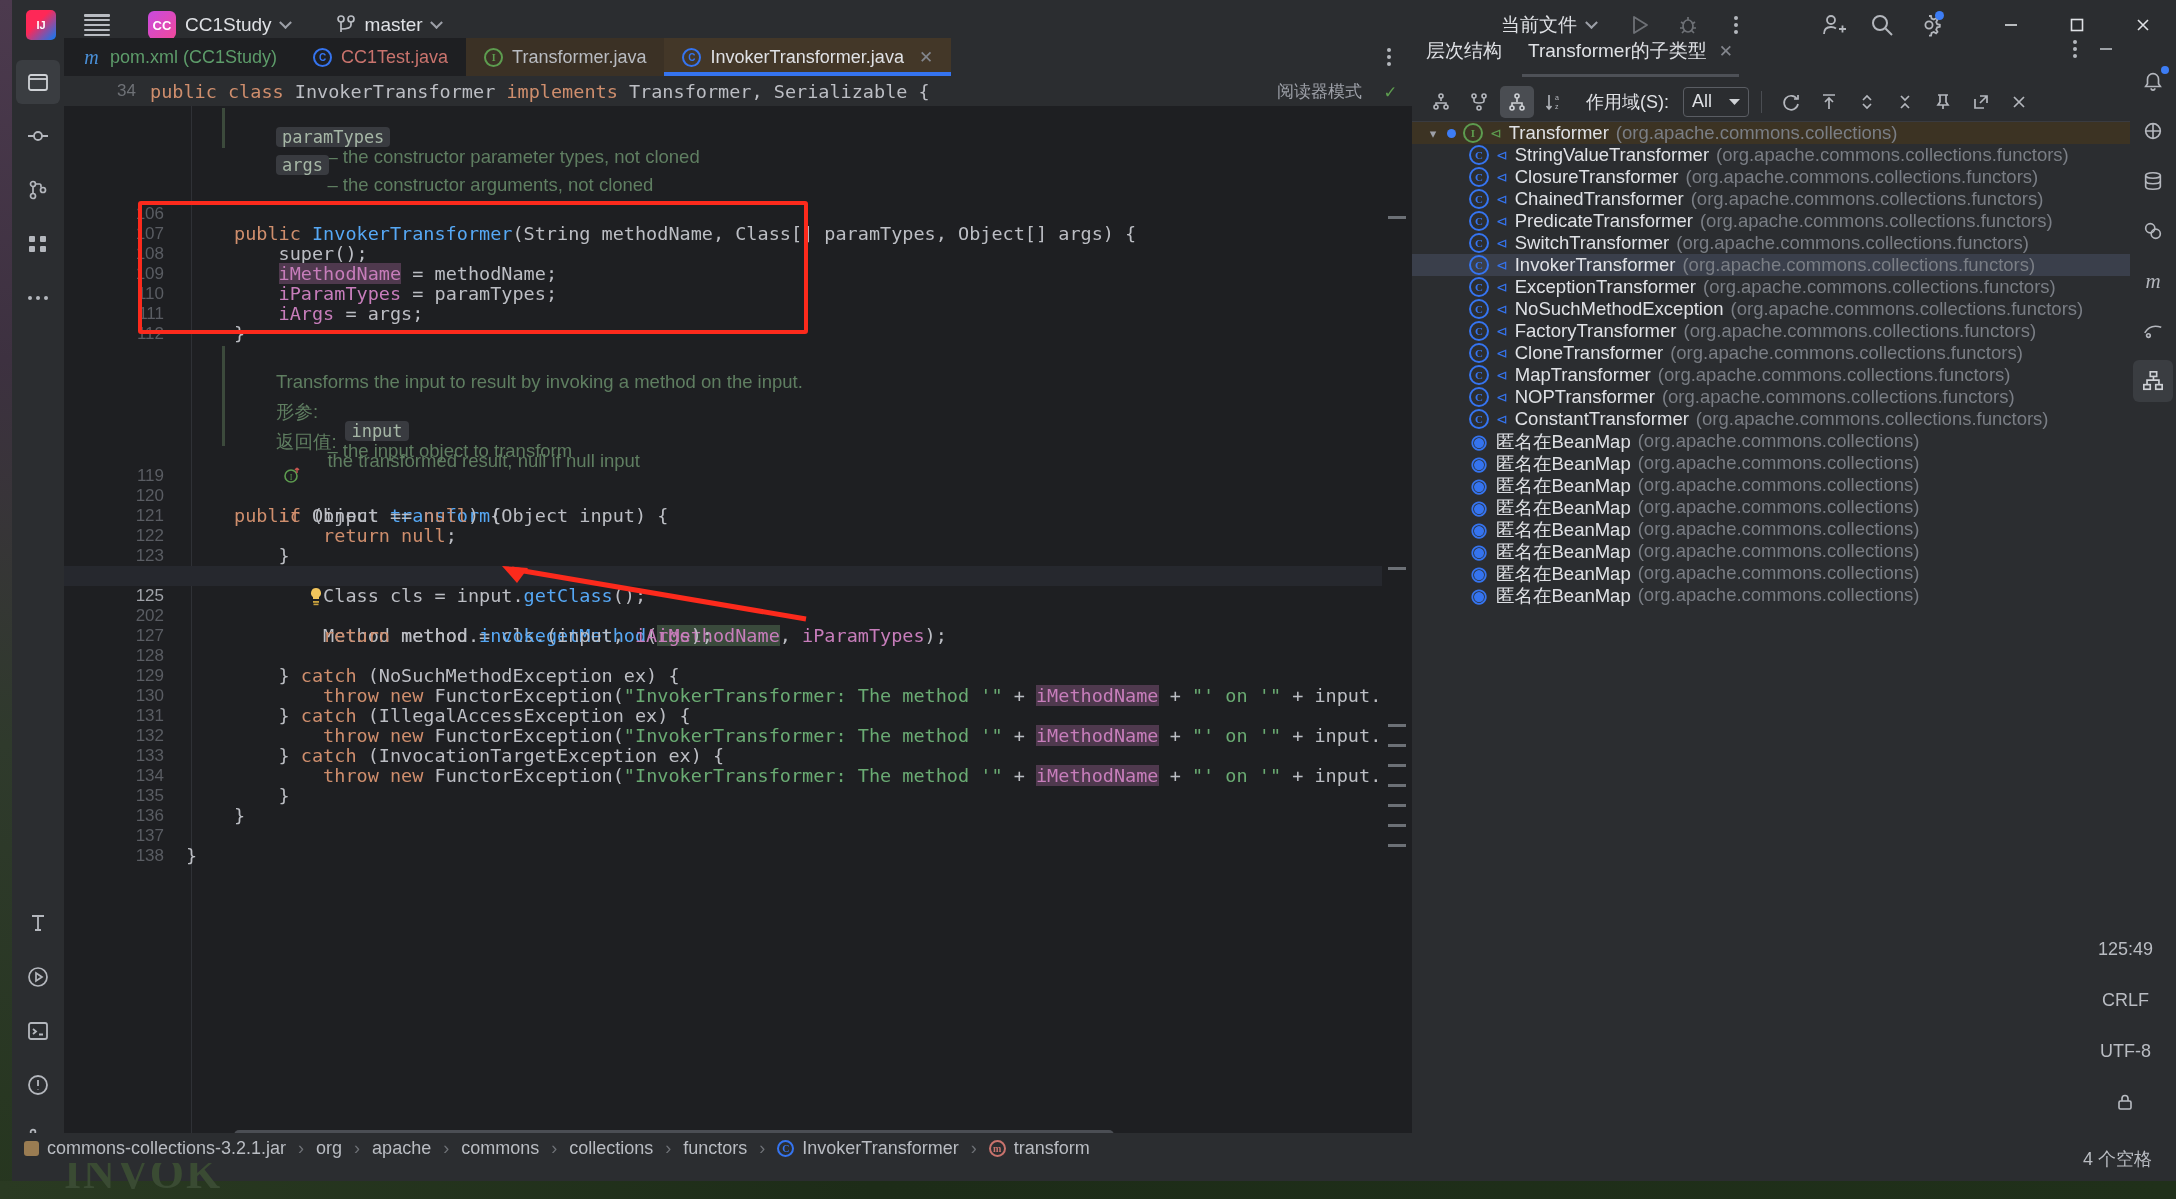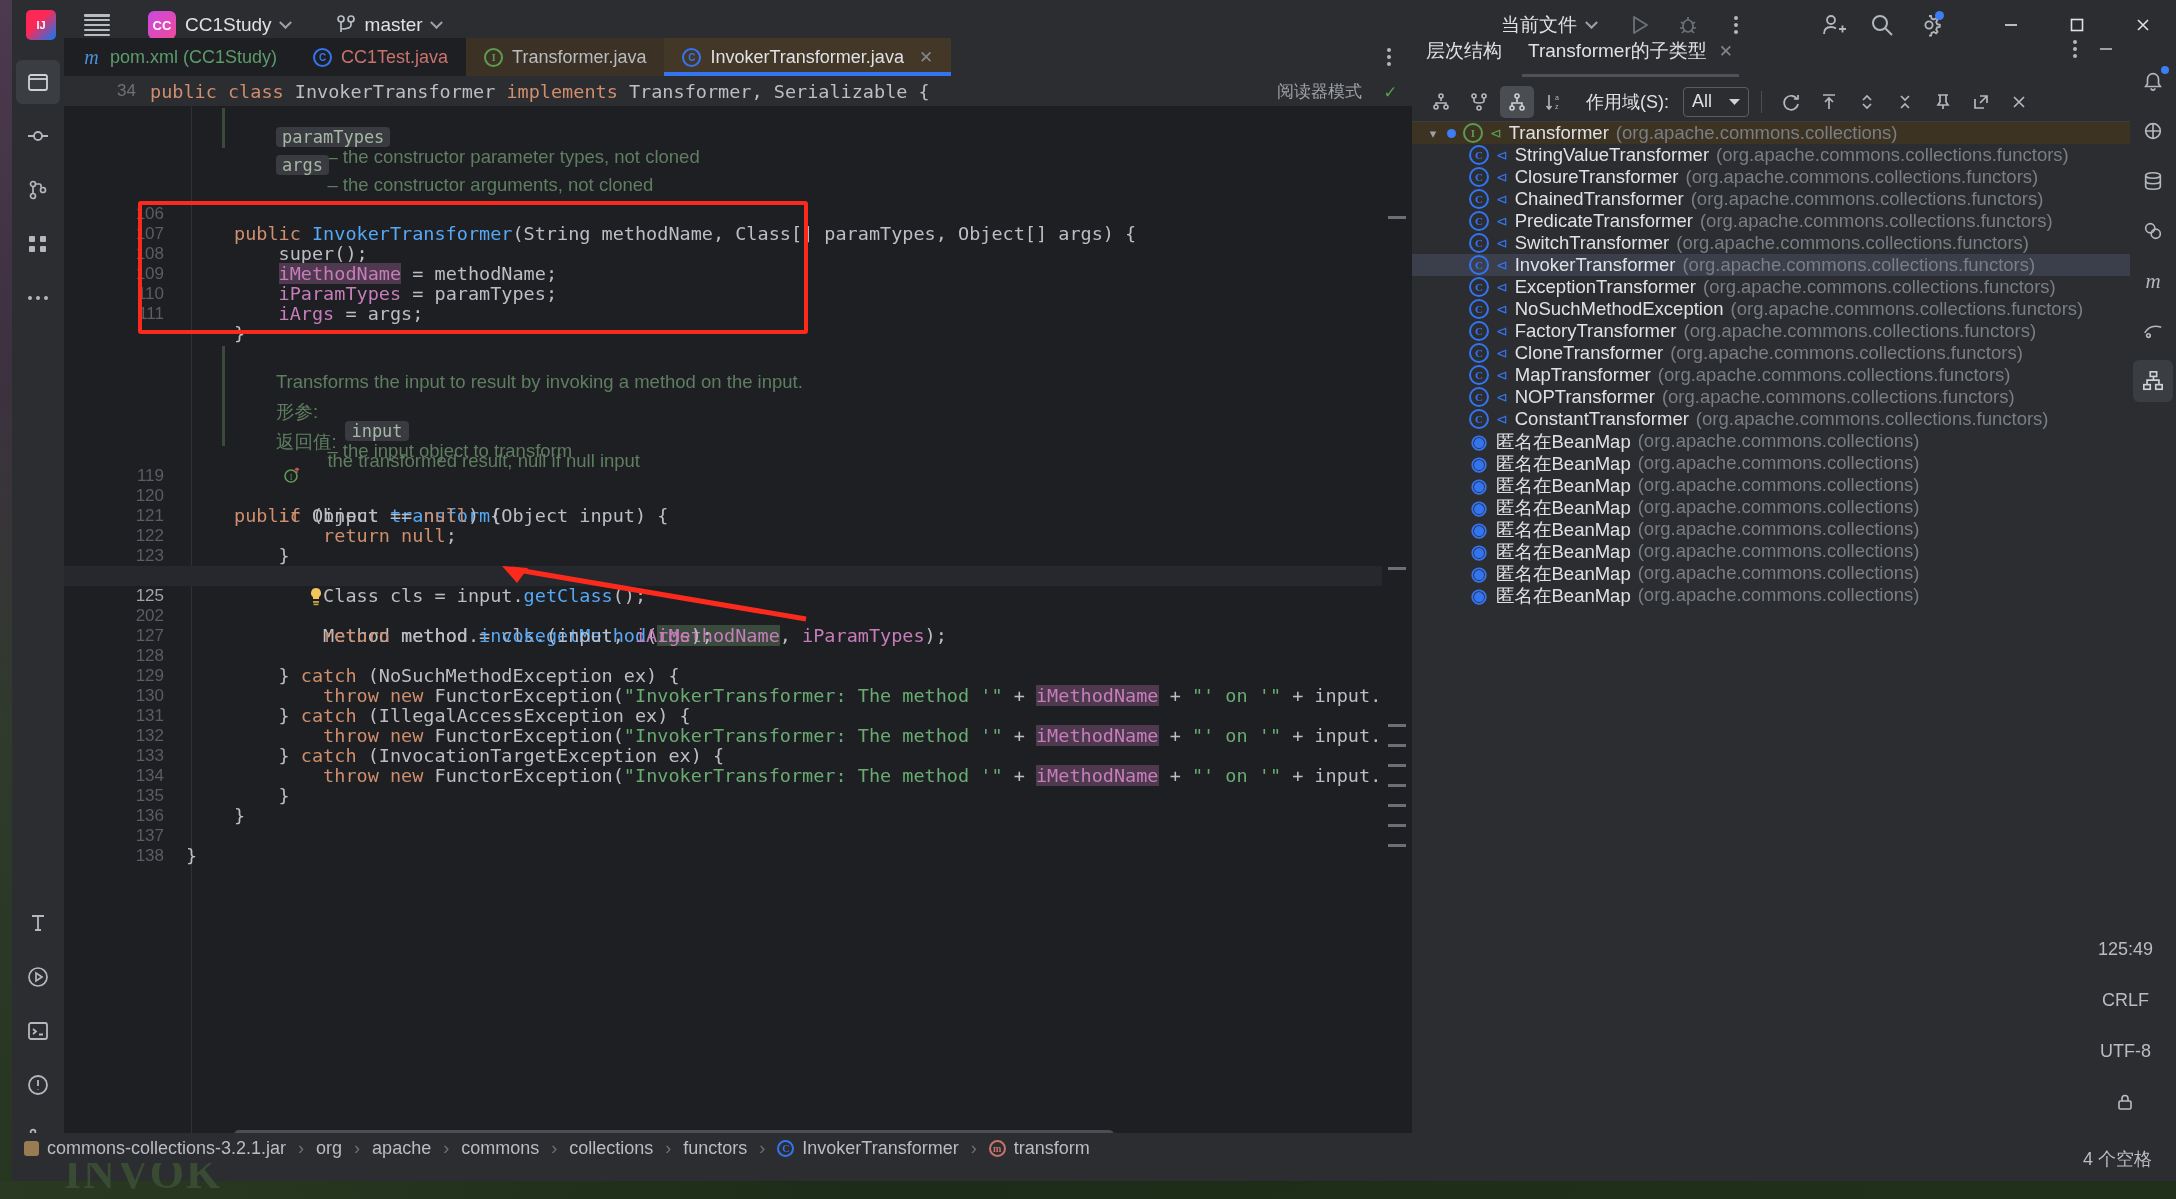--- a/index.html
+++ b/index.html
@@ -468,20 +468,23 @@
         <span class="num">109</span>
         <span class="txt"><span class="pl">    </span><span class="fld">iParamTypes</span><span class="pl"> = paramTypes;</span></span>
       </div>
       <div class="code-line" style="top:158px">
         <span class="num">110</span>
         <span class="txt"><span class="pl">    </span><span class="fld">iArgs</span><span class="pl"> = args;</span></span>
       </div>
       <div class="code-line" style="top:178px">
         <span class="num">111</span>
         <span class="txt"><span class="pl">}</span></span>
+      </div>
+      <div class="code-line" style="top:198px">
+        <span class="num">112</span>
       </div>
 
       <div id="redbox"></div>
 
       <div class="docbar" style="top:240px;height:100px"></div>
       <div class="doc-line" style="top:277px">
         <span class="txt"><span>形参:</span>
           <span style="display:inline-block;width:18px"></span><span class="tagchip">input</span>
           <span>– the input object to transform</span></span>
       </div>

